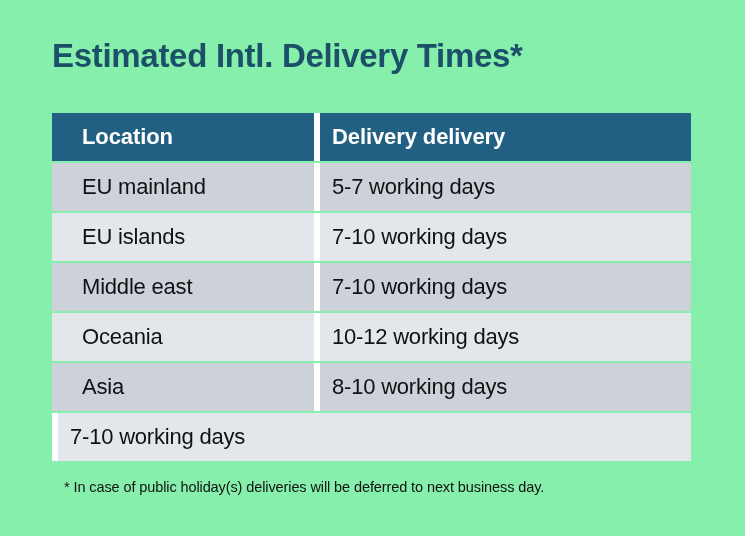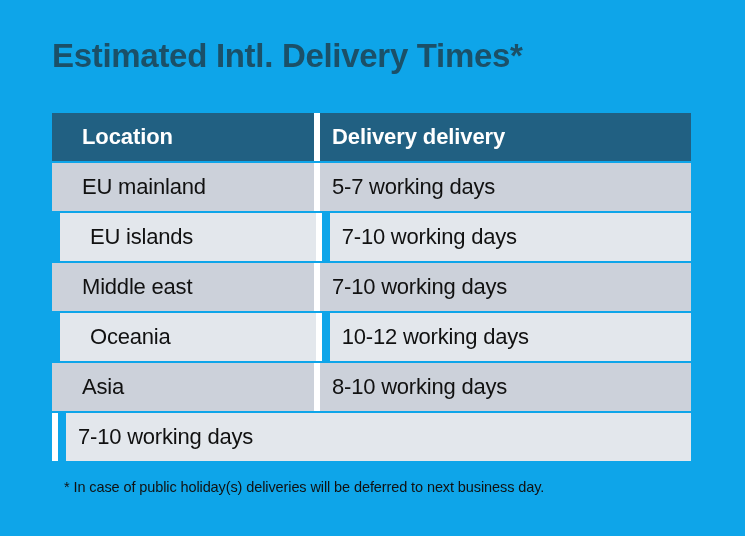--- a/index.html
+++ b/index.html
@@ -10,21 +10,21 @@
     width: 745px;
     height: 536px;
     background: #ffffff;
     font-family: "Liberation Sans", sans-serif;
     overflow: hidden;
   }
   .page {
     position: relative;
     width: 745px;
     height: 536px;
-    background: #0ea5e9;
+    background: #86efac;
     box-sizing: border-box;
   }
   .page-title {
     position: absolute;
     left: 52px;
     top: 36px;
     font-size: 33px;
     font-weight: bold;
     letter-spacing: -0.3px;
     color: #1b5068;
@@ -71,21 +71,20 @@
     font-size: 22px;
     font-weight: bold;
     letter-spacing: -0.1px;
     white-space: nowrap;
   }
   .row-dark .cell {
     background: #ccd1da;
   }
   .row-light .cell {
     background: #e3e7ec;
-    margin-left: 8px;
   }
   .body-row .cell-text {
     color: #111111;
     font-size: 22px;
     font-weight: normal;
     letter-spacing: -0.2px;
     white-space: nowrap;
   }
   .footnote {
     position: absolute;

